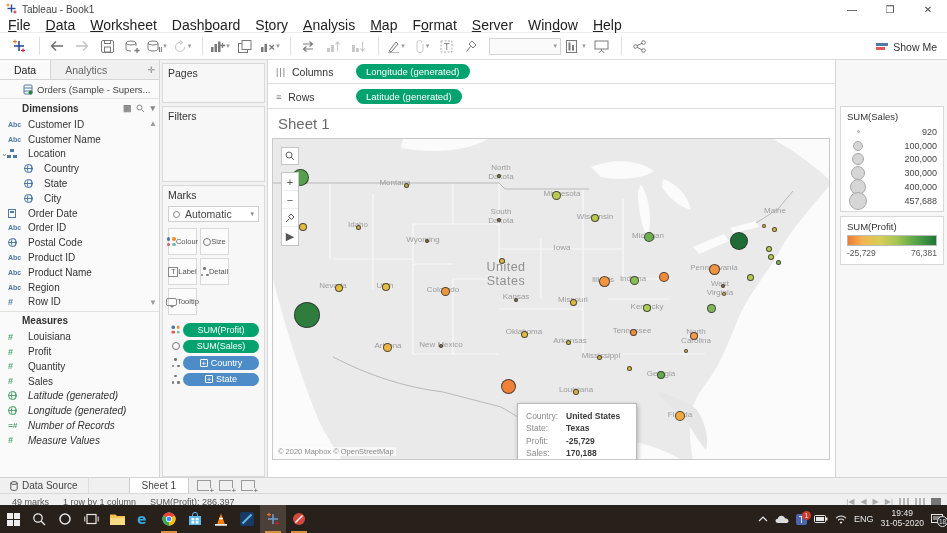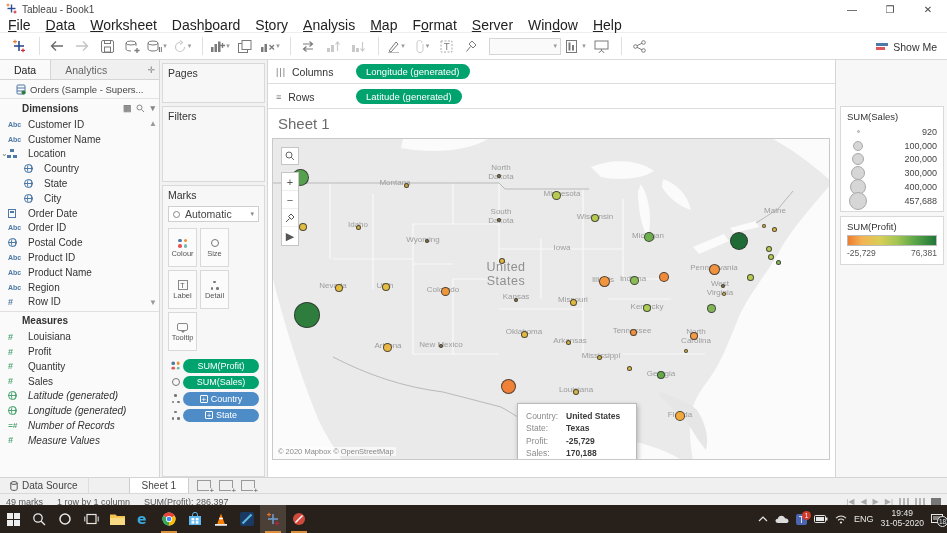--- a/index.html
+++ b/index.html
@@ -32,21 +32,21 @@
   .datapane{position:absolute;left:0;top:0;width:160px;height:417px;background:#fafafa;border-right:1px solid #d5d5d5;}
   .cardscol{position:absolute;left:160px;top:0;width:108px;height:417px;background:#f2f2f2;border-right:1px solid #d5d5d5;padding:0 2px;}
   .center{position:absolute;left:268px;top:0;width:567px;height:417px;background:#fff;}
   .legends{position:absolute;left:835px;top:0;width:112px;height:417px;background:#f7f7f7;border-left:1px solid #d5d5d5;}
 
   
   .dptabs{display:flex;height:20px;border-bottom:1px solid #d5d5d5;background:#f0f0f0;align-items:stretch;position:relative;}
   .dptab{padding:0 14px;display:flex;align-items:center;font-size:10.5px;color:#666;}
   .dptab.active{background:#fafafa;color:#222;border-right:1px solid #d5d5d5;}
   .dppin{position:absolute;right:4px;top:5px;color:#888;font-size:9px;}
-  .dpconn{height:19px;display:flex;align-items:center;padding-left:16px;border-bottom:1px solid #e3e3e3;color:#444;font-size:9.5px;}
+  .dpconn{height:19px;display:flex;align-items:center;padding-left:23px;border-bottom:1px solid #e3e3e3;color:#444;font-size:9.5px;}
   .dpconn svg{margin-right:4px;}
   .dphdr{height:18px;display:flex;align-items:center;padding:0 22px;font-weight:bold;font-size:10px;color:#333;position:relative;}
   .dphdr .hicons{position:absolute;right:4px;display:flex;gap:5px;color:#888;font-size:9px;align-items:center;}
   .frow{display:flex;align-items:center;height:14.8px;padding-left:8px;font-size:10px;color:#333;white-space:nowrap;position:relative;}
   .frow.ind{padding-left:24px;}
   .frow.ital{font-style:italic;}
   .ficon{width:20px;display:flex;align-items:center;}
   .t-abc{font-size:7px;font-weight:bold;color:#4e79a7;}
   .t-hash{font-size:9px;font-weight:bold;}
   .t-hash.b{color:#4e79a7;} .t-hash.g{color:#4da572;}
@@ -62,21 +62,21 @@
 
   
   .card{background:#f7f7f7;border:1px solid #d9d9d9;margin-top:3px;padding:3px 5px;font-size:10.5px;color:#333;}
   .card.pages{height:40px;}
   .card.filters{height:76px;}
   .card.marks{height:292px;}
   .mtype{margin-top:5px;height:16px;background:#fff;border:1px solid #cfcfcf;display:flex;align-items:center;padding:0 4px;color:#444;}
   .mtype .circ{width:7px;height:7px;border:1px solid #888;border-radius:50%;margin-right:5px;}
   .mtype .dd{margin-left:auto;color:#888;font-size:7px;}
   .mbtns{display:flex;flex-wrap:wrap;gap:3px;margin-top:6px;}
-  .mbtn{width:29px;height:39px;border:1px solid #d9d9d9;background:#fbfbfb;display:flex;flex-direction:column;align-items:center;justify-content:center;font-size:7.5px;color:#555;}
+  .mbtn{width:29px;height:27px;border:1px solid #d9d9d9;background:#fbfbfb;display:flex;flex-direction:row;align-items:center;justify-content:center;font-size:7.5px;color:#555;}
   .mbtn .bicon{height:11px;display:flex;align-items:center;justify-content:center;}
   .dots4{width:9px;height:9px;position:relative;}
   .dots4 i{position:absolute;width:3.5px;height:3.5px;border-radius:50%;}
   .dots4 i:nth-child(1){left:0;top:0;background:#4e79a7;}
   .dots4 i:nth-child(2){right:0;top:0;background:#f28e2b;}
   .dots4 i:nth-child(3){left:0;bottom:0;background:#e15759;}
   .dots4 i:nth-child(4){right:0;bottom:0;background:#76b7b2;}
   .sizec{width:8px;height:8px;border:1.3px solid #777;border-radius:50%;}
   .labelT{width:10px;height:10px;border:1px solid #888;font-size:7px;display:flex;align-items:center;justify-content:center;color:#555;}
   .dots3{width:8px;height:9px;position:relative;}
@@ -133,21 +133,21 @@
 
   
   .tabsbar{position:absolute;left:0;top:477px;width:947px;height:16px;background:#f0f0f0;border-top:1px solid #d4d4d4;display:flex;align-items:stretch;font-size:10px;color:#444;}
   .dstab{display:flex;align-items:center;padding:0 10px;gap:4px;border-right:1px solid #ddd;}
   .sheettab{display:flex;align-items:center;padding:0 12px;background:#fff;border-right:1px solid #ccc;border-left:1px solid #ccc;margin-left:40px;}
   .newtabs{display:flex;align-items:center;gap:8px;padding-left:8px;color:#777;}
   .ntab{width:14px;height:11px;border:1px solid #999;position:relative;font-size:7px;}
   .ntab::after{content:"+";position:absolute;right:-4px;bottom:-4px;color:#555;font-size:8px;background:#f0f0f0;line-height:6px;}
 
   
-  .statusbar{position:absolute;left:0;top:493px;width:947px;height:16px;background:#f0f0f0;border-top:1px solid #d8d8d8;display:flex;align-items:center;font-size:9px;color:#555;padding-left:6px;}
+  .statusbar{position:absolute;left:0;top:493px;width:947px;height:16px;background:#f0f0f0;border-top:1px solid #d8d8d8;display:flex;align-items:center;font-size:9px;color:#555;padding-left:12px;}
   .statusbar .sseg{margin-right:14px;}
   .sbright{position:absolute;right:6px;display:flex;align-items:center;gap:6px;color:#aaa;font-size:8px;}
   .sgrid{width:10px;height:8px;background:repeating-linear-gradient(90deg,#b5b5b5 0 2px,transparent 2px 4px);}
   .sgrid.dark{background:#777;}
 
   
   .taskbar{position:absolute;left:0;top:505px;width:947px;height:28px;background:#28201a;display:flex;align-items:center;}
   .tb{width:26px;height:28px;display:flex;align-items:center;justify-content:center;position:relative;}
   .tb.run::after{content:"";position:absolute;bottom:0;left:5px;right:5px;height:2px;background:#d9913e;}
   .tb.active{background:#4a4038;}

